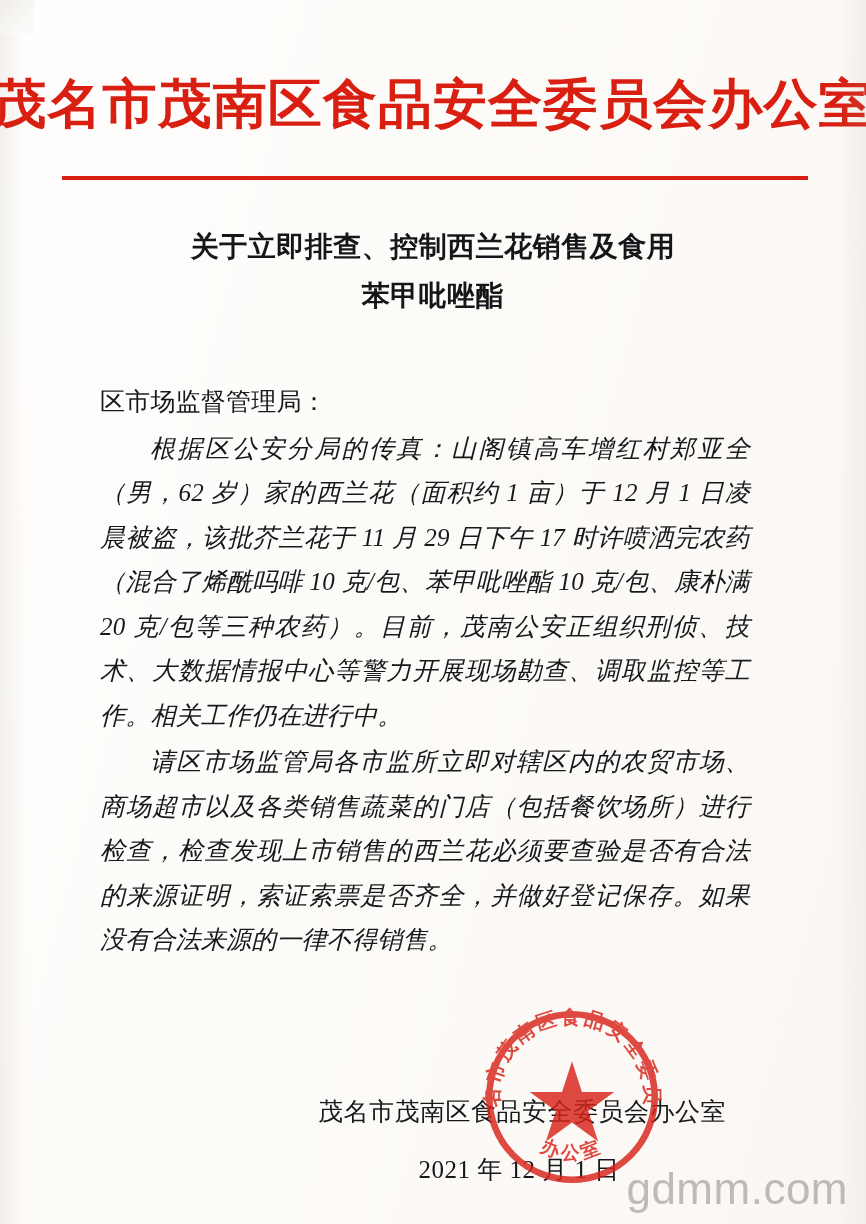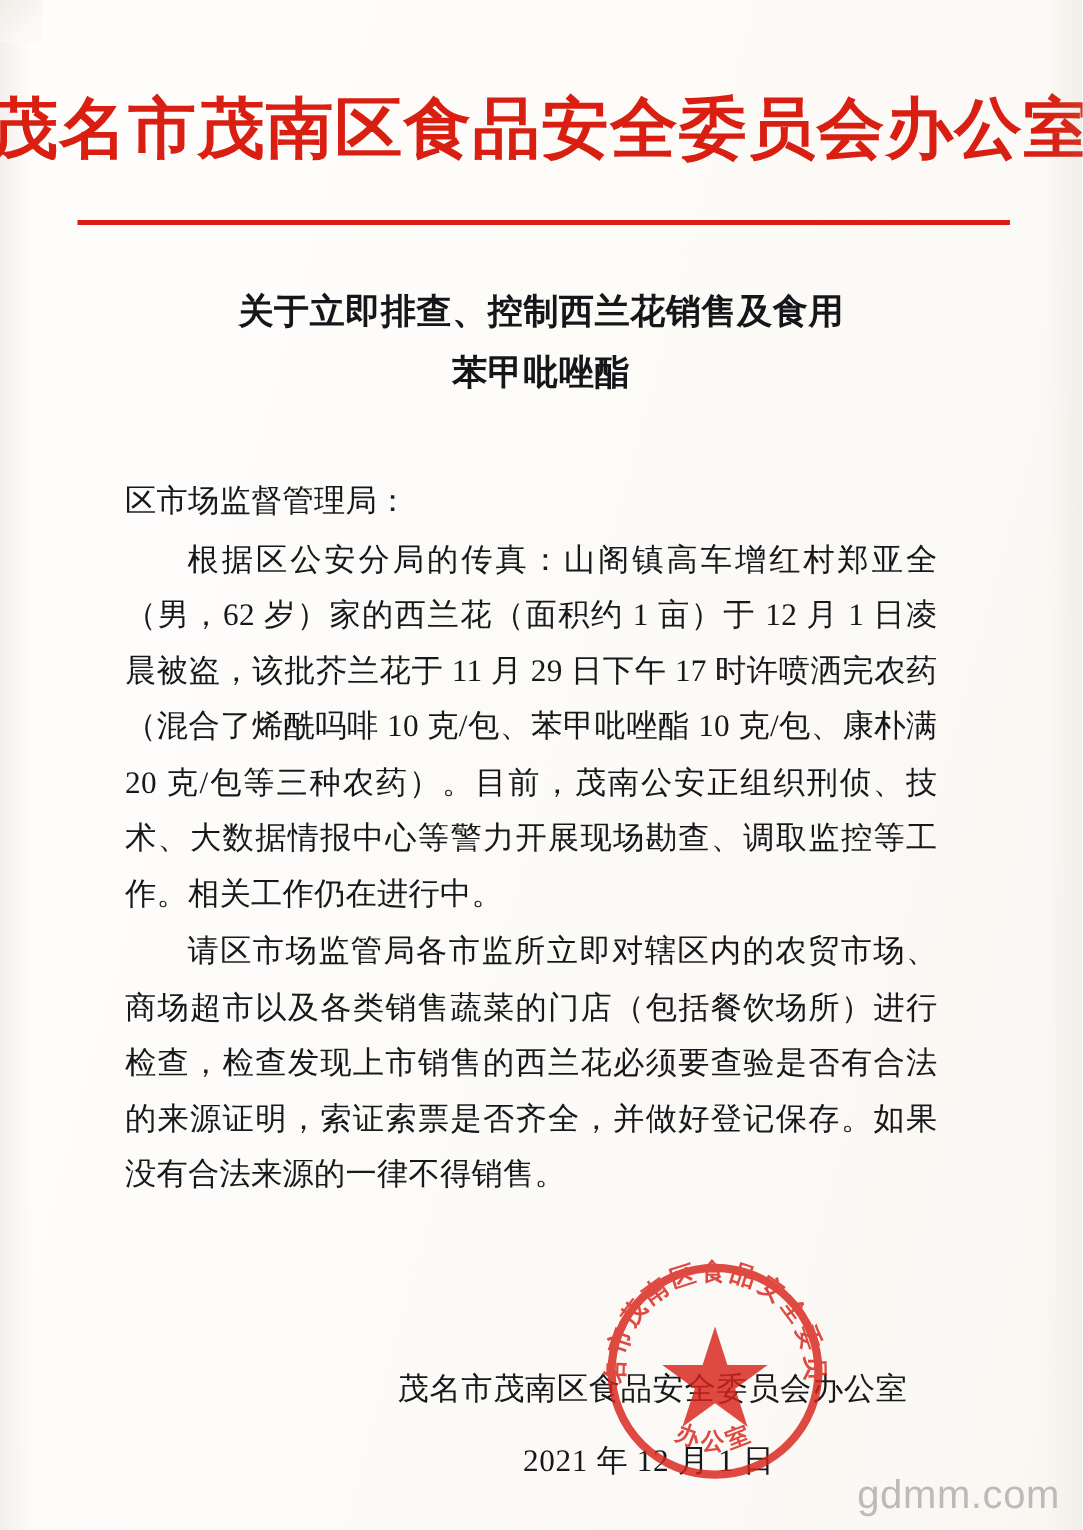--- a/index.html
+++ b/index.html
@@ -62,21 +62,21 @@
     height: 4px;
     background: #d81f12;
   }
 
   .doc-title {
     position: absolute;
     top: 224px;
     left: 0;
     right: 0;
     text-align: center;
-    font-family: Liberation Sans, sans-serif;
+    font-family: Liberation Mono, monospace;
     font-weight: bold;
     font-size: 28px;
     line-height: 1.75;
     color: #15161a;
     letter-spacing: 0.5px;
   }
 
   .body-block {
     position: absolute;
     top: 380px;
@@ -86,20 +86,21 @@
     font-size: 25px;
     line-height: 1.78;
     letter-spacing: 0.2px;
     text-align: justify;
   }
   .body-block p {
     margin: 0 0 2px 0;
   }
   .p-indent {
     text-indent: 2em;
+    font-style: italic;
   }
 
   .signature {
     position: absolute;
     right: 140px;
     top: 1090px;
     text-align: center;
     font-size: 25px;
     color: #16181c;
     line-height: 1.75;
@@ -121,21 +122,21 @@
     width: 188px;
     height: 188px;
     pointer-events: none;
     opacity: 0.82;
   }
   .watermark {
     position: absolute;
     right: 18px;
     bottom: 10px;
     font-family: "Liberation Sans", sans-serif;
-    font-size: 32px;
+    font-size: 44px;
     color: rgba(150,150,150,0.62);
     letter-spacing: 0.5px;
     font-weight: 500;
     margin-left: 41px;
   }
   .corner-fold {
     position: absolute;
     left: 0;
     top: 0;
     width: 34px;

